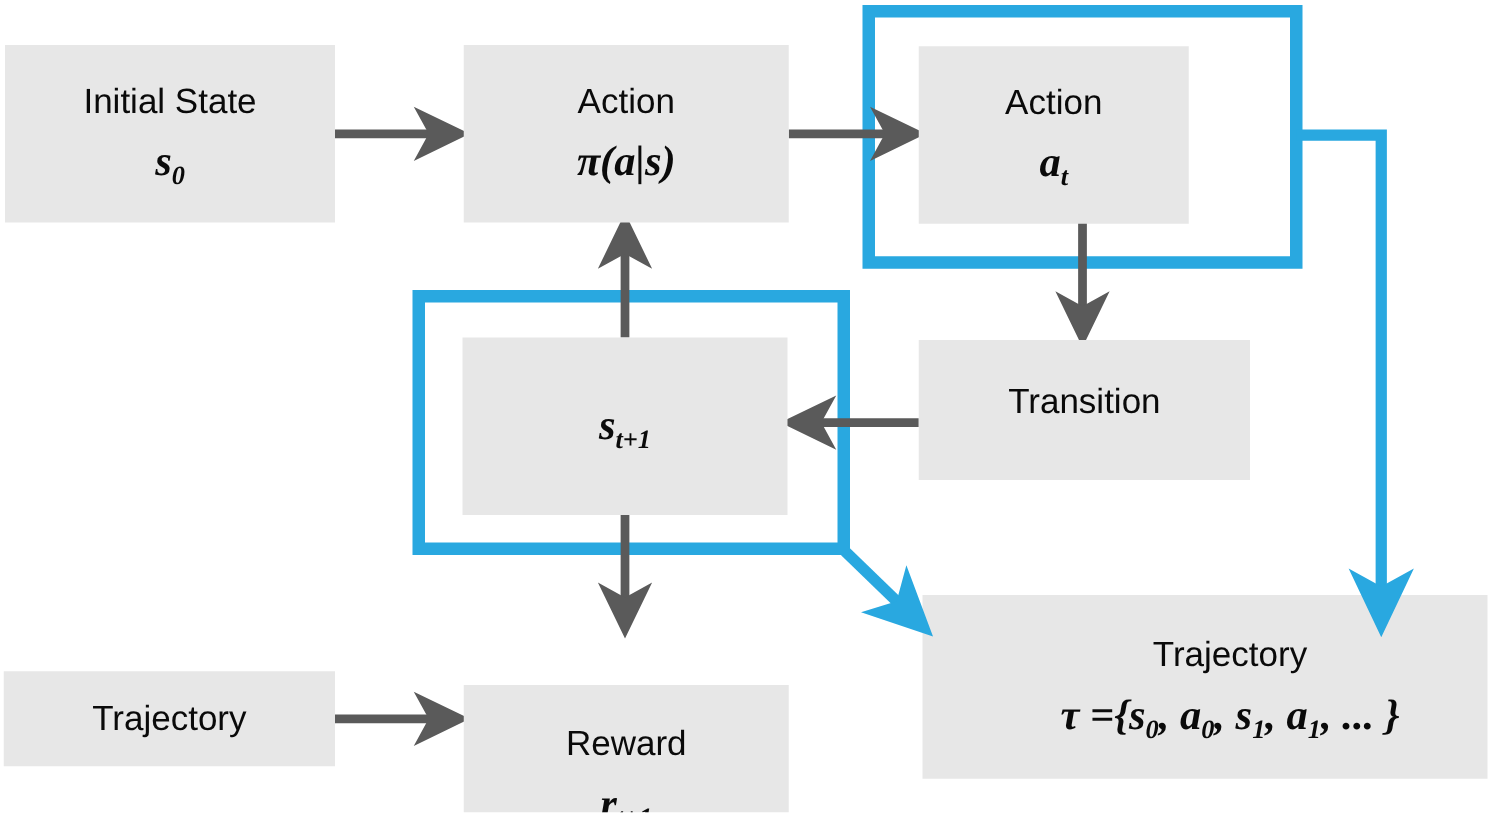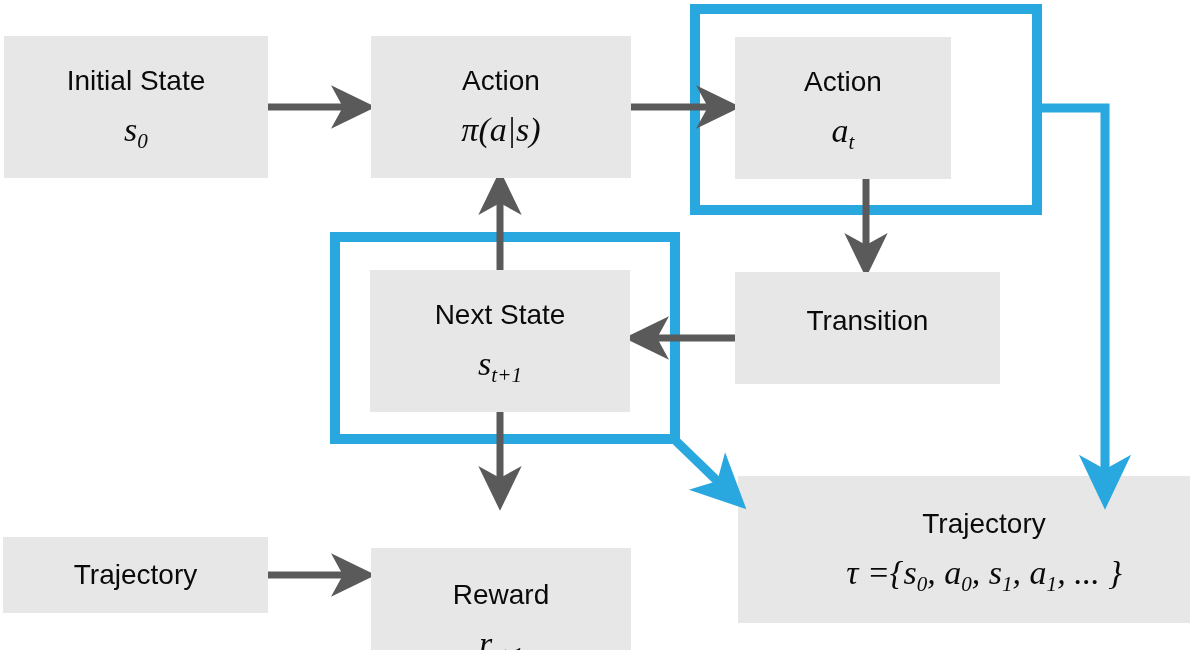--- a/index.html
+++ b/index.html
@@ -37,20 +37,21 @@
     white-space: nowrap;
   }
   .node .formula {
     font-family: "Liberation Serif", serif;
     font-style: italic;
     font-size: 34px;
     color: #0a0a0a;
     text-align: center;
     white-space: nowrap;
     line-height: 1.1;
+    font-weight: bold;
   }
   .node .formula sub {
     font-size: 0.62em;
     font-style: italic;
     vertical-align: baseline;
     position: relative;
     bottom: -0.32em;
   }
   .node.single .title { margin: 0; }
   .node.pair .title { margin-bottom: 14px; }
@@ -137,21 +138,20 @@
   <div class="node pair" style="left:735px; top:37px; width:216px; height:142px;">
     <div class="title">Action</div>
     <div class="formula"><span>a</span><sub>t</sub></div>
   </div>
 
   <div class="node pair" style="left:735px; top:272px; width:265px; height:112px;">
     <div class="title">Transition</div>
   </div>
 
   <div class="node pair" style="left:370px; top:270px; width:260px; height:142px;">
-    <div class="title">Next State</div>
     <div class="formula"><span>s</span><sub>t+1</sub></div>
   </div>
 
   <div class="node pair" style="left:371px; top:505px; width:260px; height:145px;margin-top:43px;">
     <div class="title">Reward</div>
     <div class="formula"><span>r</span><sub>t+1</sub></div>
   </div>
 
   <div class="node single" style="left:3px; top:537px; width:265px; height:76px;">
     <div class="title">Trajectory</div>

